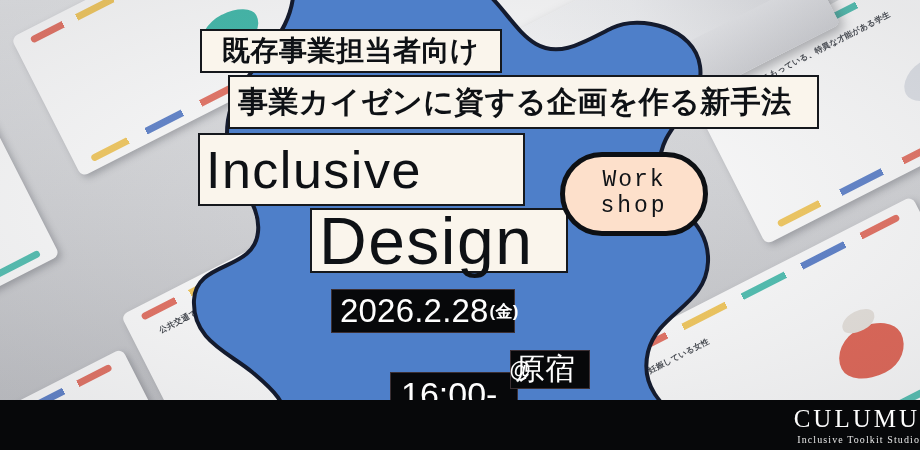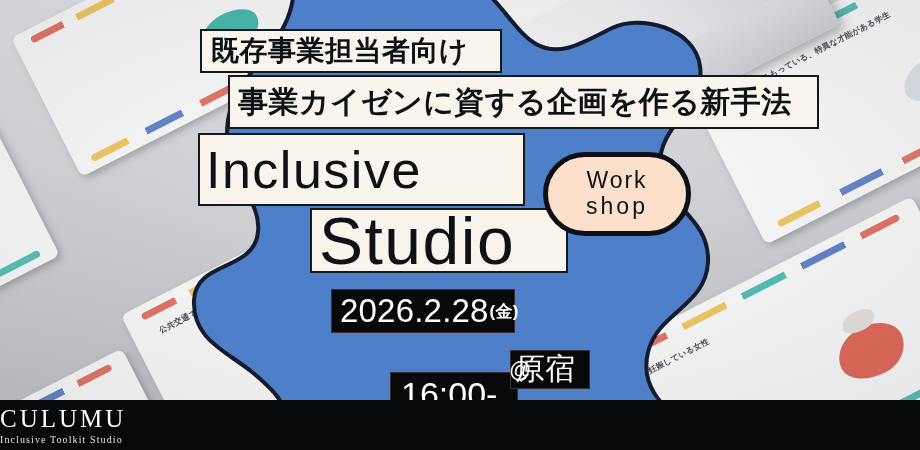--- a/index.html
+++ b/index.html
@@ -150,21 +150,21 @@
     border: 2px solid #15181d;
     box-sizing: border-box;
     display: flex;
     align-items: center;
     color: #0e1115;
     white-space: nowrap;
   }
   #sub-line1 {
     left: 200px; top: 29px;
     width: 302px; height: 44px;
-    padding-left: 9px;
+    padding-left: 20px;
     font-size: 28px;
     font-weight: bold;
     letter-spacing: .5px;
   }
   #sub-line2 {
     left: 228px; top: 75px;
     width: 591px; height: 54px;
     padding-left: 8px;
     font-size: 30px;
     font-weight: bold;
@@ -185,35 +185,36 @@
     padding-left: 7px;
     font-size: 66px;
     font-weight: 500;
     letter-spacing: 1.5px;
     line-height: 1;
   }
 
   
   #ws-badge {
     position: absolute;
-    left: 543px; top: 152px;
+    left: 560px; top: 152px;
     width: 148px; height: 84px;
     background: #fde0cb;
     border: 5px solid #0d1014;
     border-radius: 44px;
     box-sizing: border-box;
     display: flex;
     flex-direction: column;
     align-items: center;
     justify-content: center;
     color: #101317;
     font-size: 23px;
     font-weight: 500;
     letter-spacing: 2px;
     line-height: 1.12;
+    font-family: Liberation Mono, monospace;
   }
   #ws-badge .ws-l2 { letter-spacing: 3px; text-align: center; }
 
   
   .darkbox {
     position: absolute;
     background: #07080a;
     border: 1px solid #3b2f33;
     box-sizing: border-box;
     color: #fefefe;
@@ -258,21 +259,21 @@
 
   
   #footer {
     position: absolute;
     left: 0; bottom: 0;
     width: 920px;
     height: 50px;
     background: #07080a;
     display: flex;
     flex-direction: column;
-    align-items: flex-start;
+    align-items: flex-end;
     justify-content: center;
   }
   #brand-name {
     font-family: "Liberation Serif", serif;
     color: #fdfdfd;
     font-size: 25px;
     letter-spacing: 3px;
     line-height: 1;
   }
   #brand-tag {
@@ -370,21 +371,21 @@
              C 695 28, 640 14, 612 28
              C 584 42, 560 58, 536 44
              C 512 30, 498 -6, 470 -18
              Z" fill="#4e7fc9" stroke="#141b2e" stroke-width="4" stroke-linejoin="round"></path>
   </svg>
 
   <div class="hlbox" id="sub-line1">既存事業担当者向け</div>
   <div class="hlbox" id="sub-line2">事業カイゼンに資する企画を作る新手法</div>
 
   <div class="hlbox" id="title-1">Inclusive</div>
-  <div class="hlbox" id="title-2">Studio</div>
+  <div class="hlbox" id="title-2">Design</div>
 
   <div id="ws-badge">
     <span class="ws-l1">Work</span>
     <span class="ws-l2">shop</span>
   </div>
 
   <div class="darkbox" id="date-box">
     <span>2026.2.28</span>
     <span class="wd">(金)</span>
   </div>

